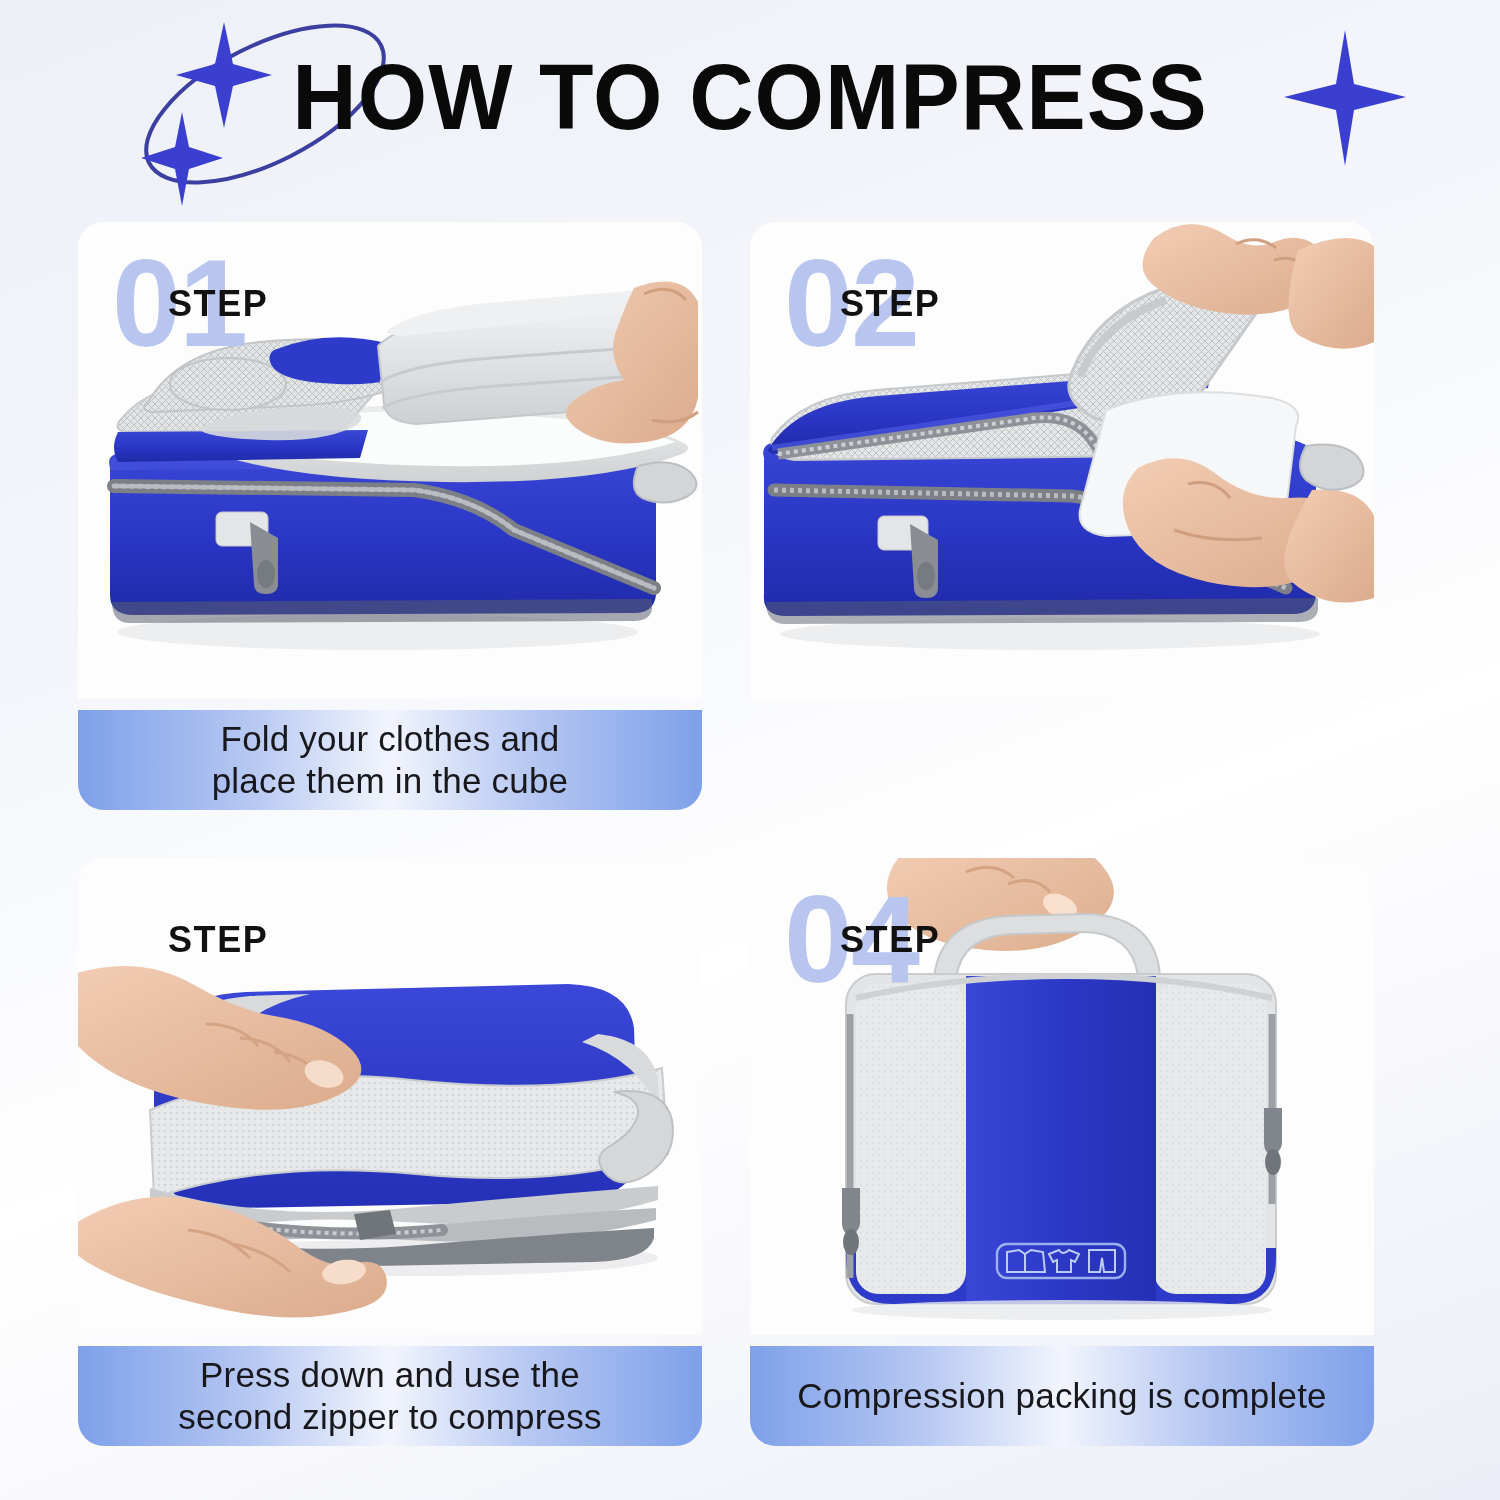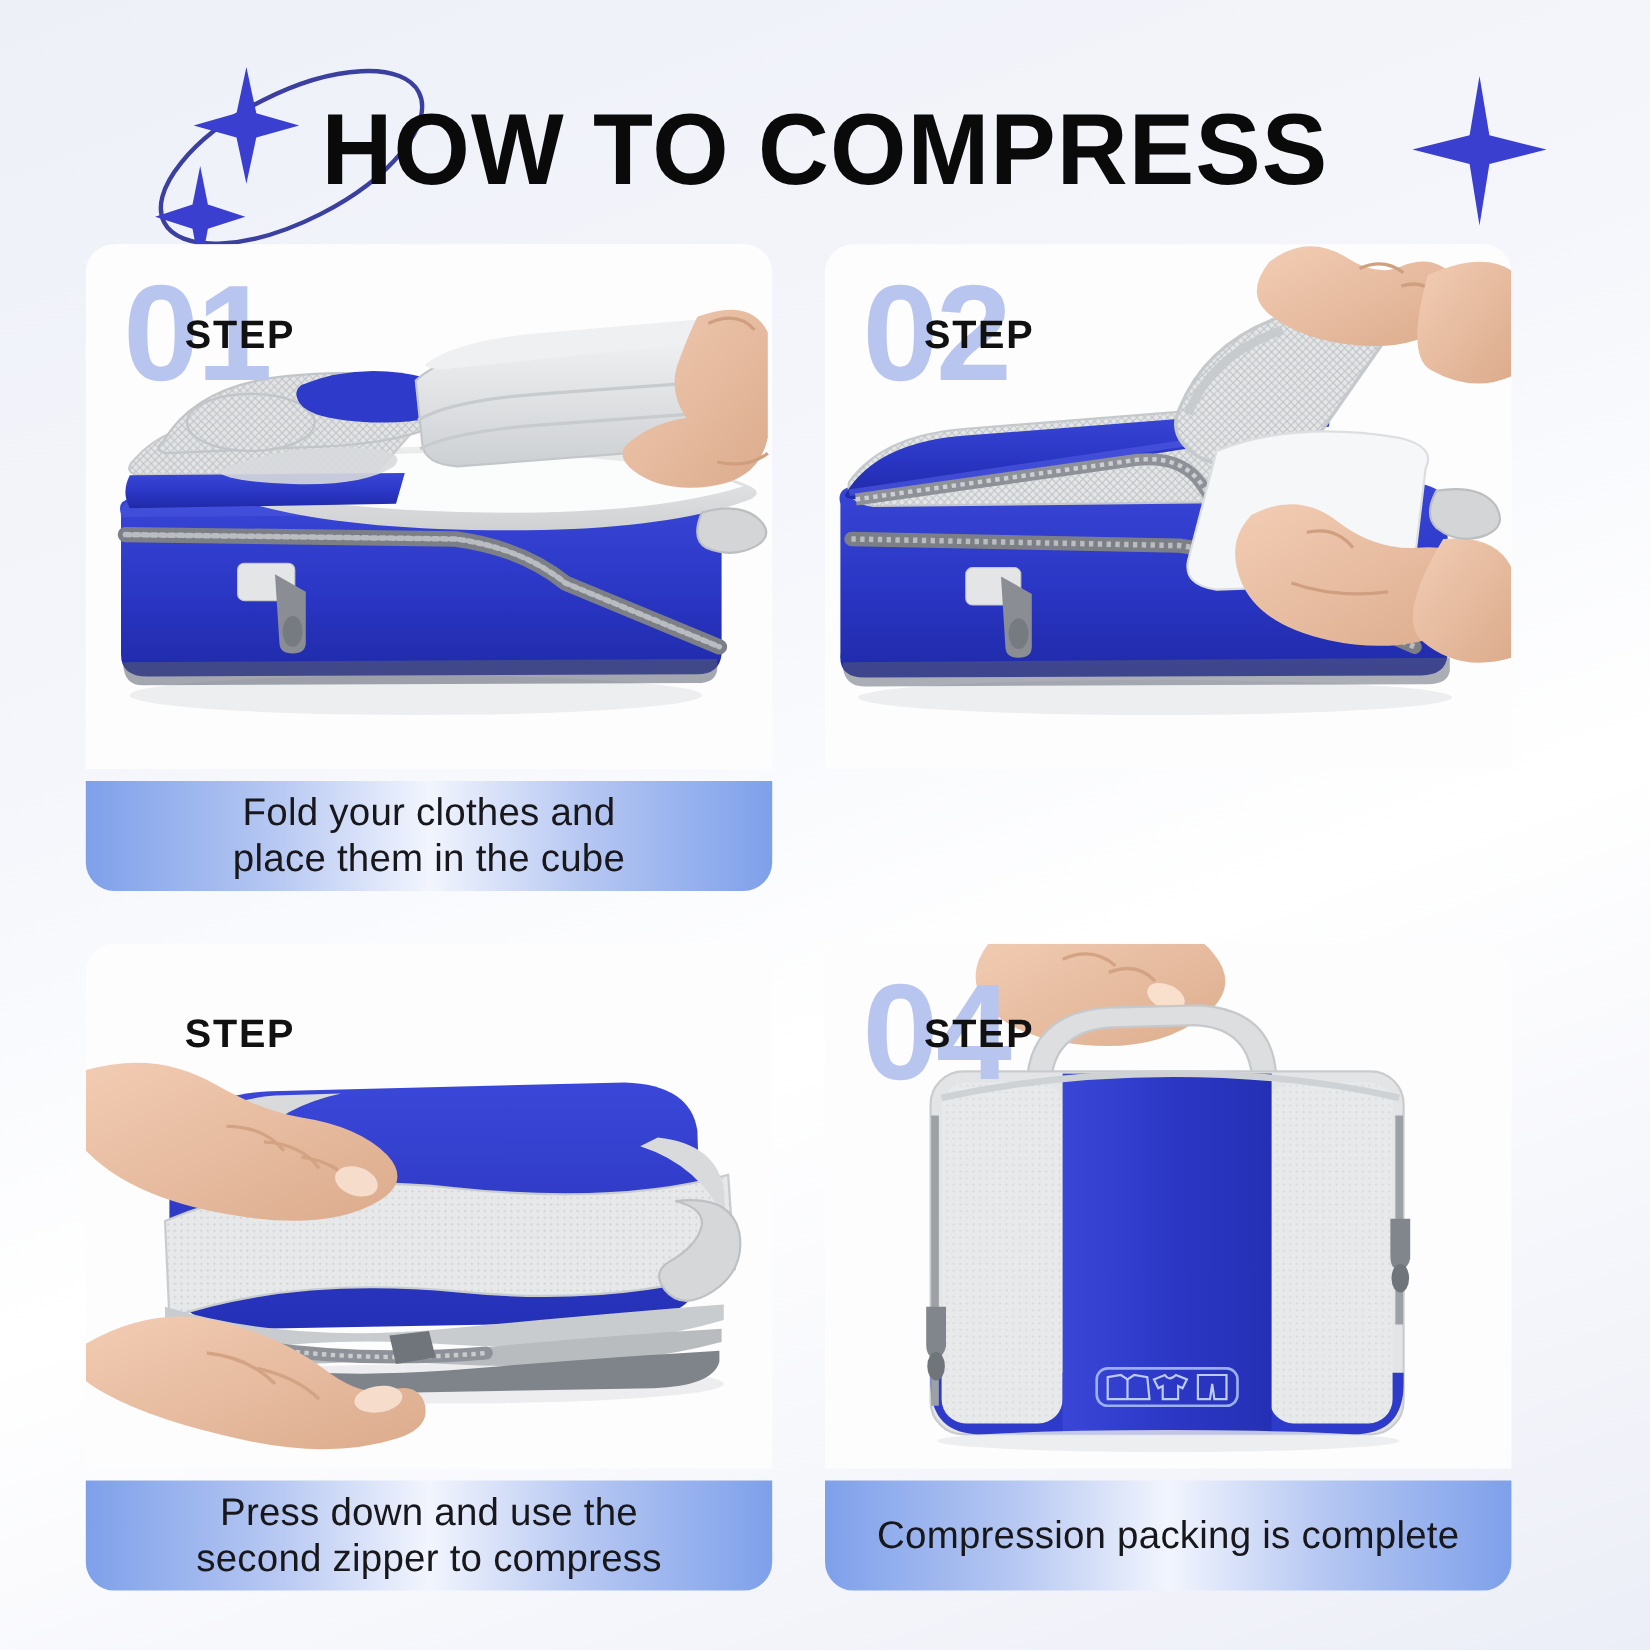--- a/index.html
+++ b/index.html
@@ -8,21 +8,21 @@
     font-family: "Liberation Sans", sans-serif;
     background: linear-gradient(160deg, #eef0f8 0%, #f4f6fb 35%, #ffffff 60%, #eceef7 100%);
     overflow: hidden;
     position: relative;
   }
 
   
   #header {
     position: absolute;
     top: 0; left: 0;
-    width: 1352px; height: 208px; margin-top: 39px;
+    width: 1352px; height: 208px;
   }
   #title-orbit {
     position: absolute;
     left: 0; top: 0;
     width: 1500px; height: 208px;
     pointer-events: none;
   }
   #page-title {
     position: absolute;
     top: 42px; left: 0;

